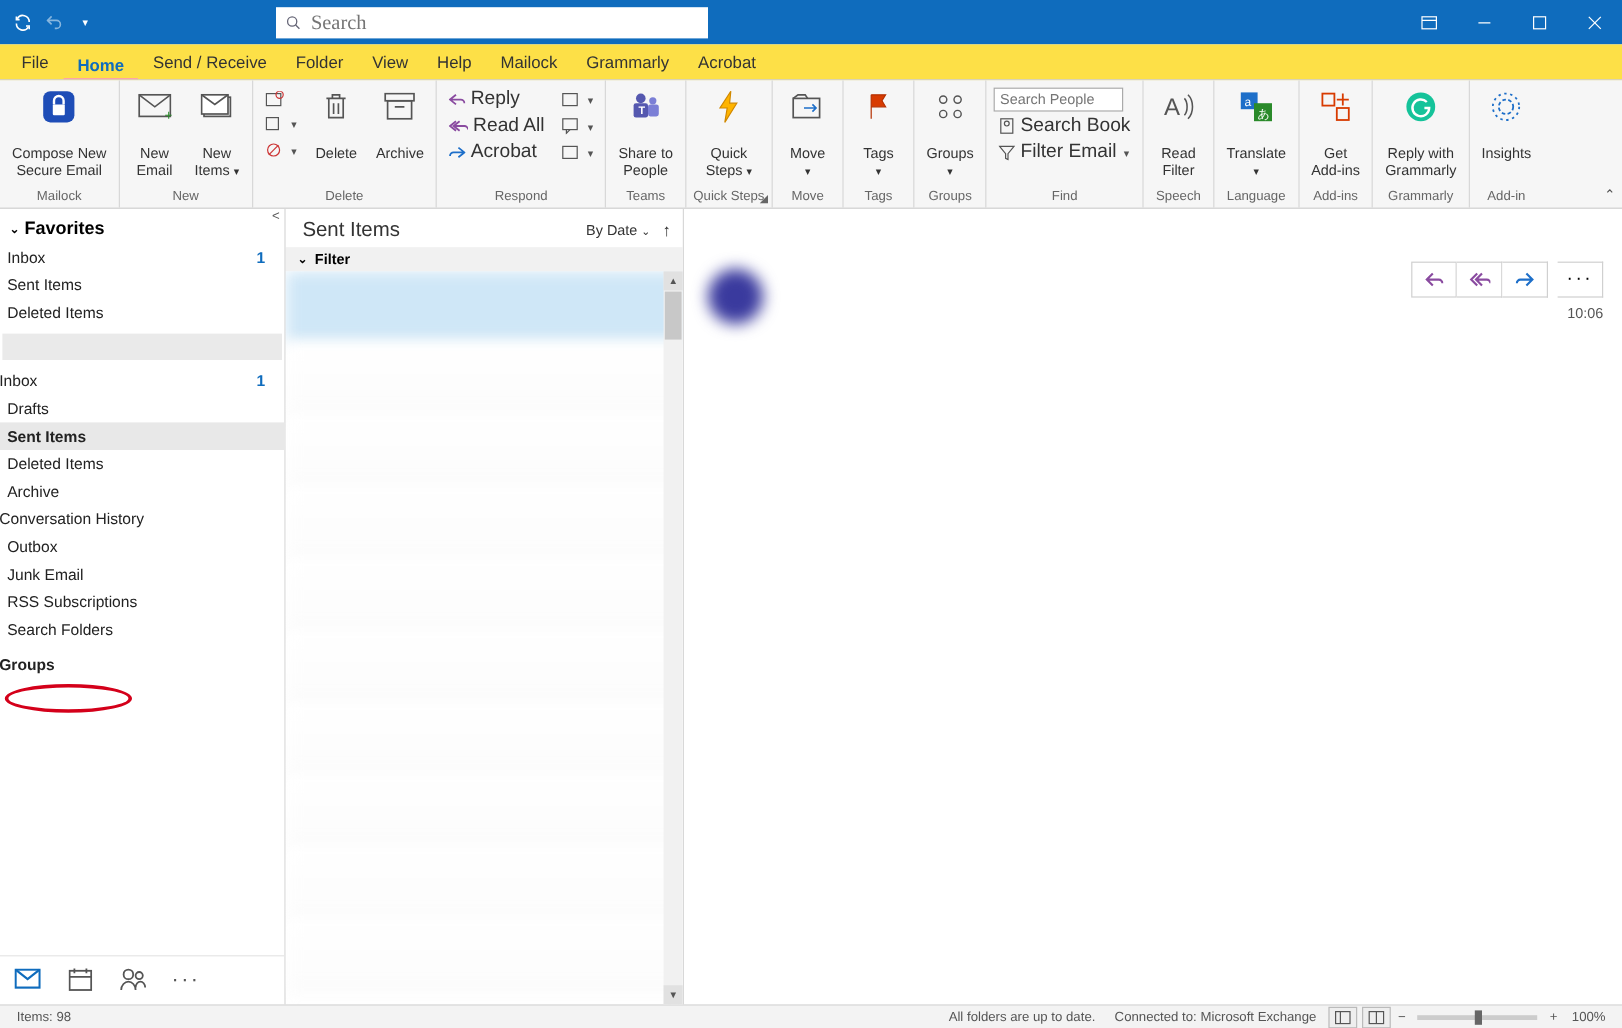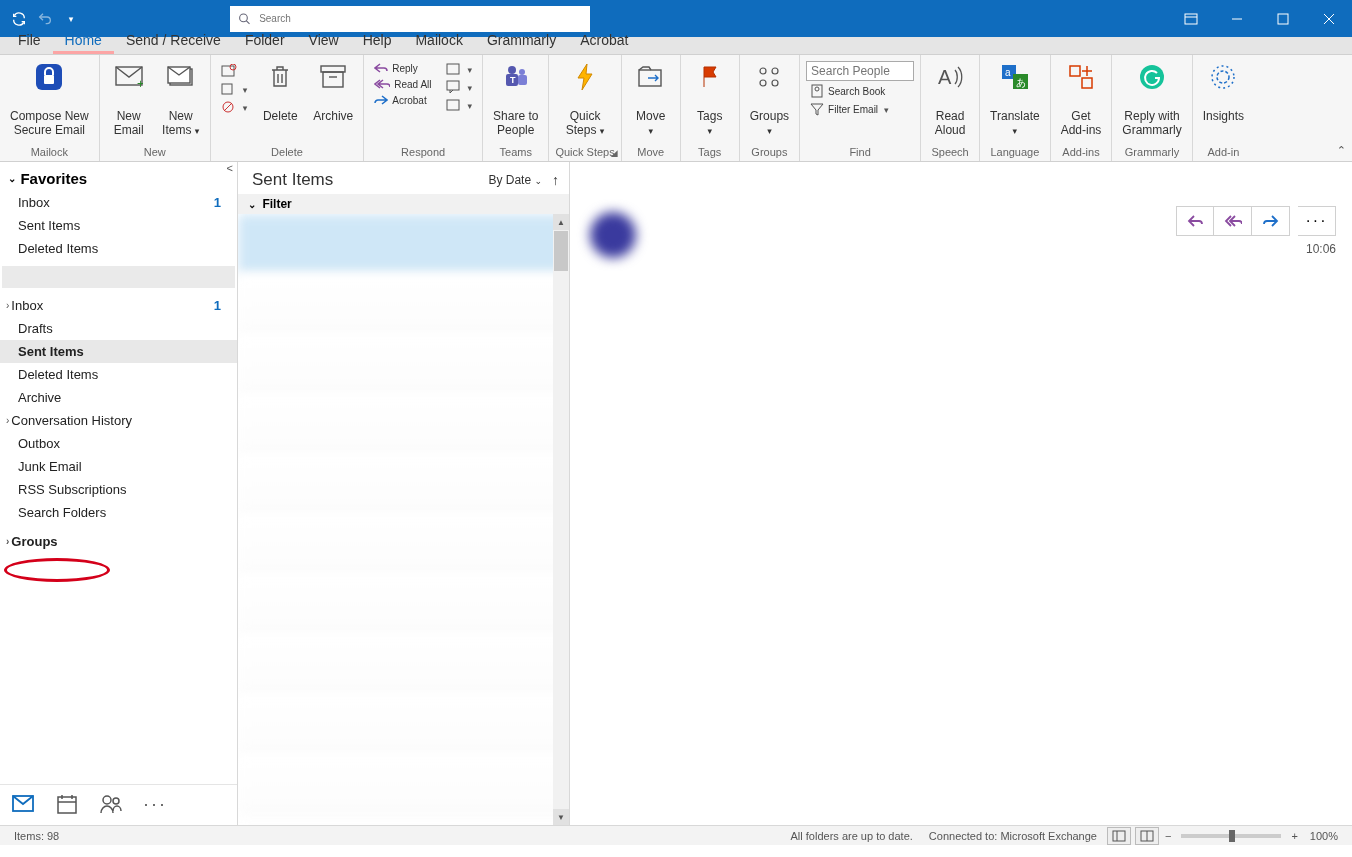--- a/index.html
+++ b/index.html
@@ -1,43 +1,43 @@
 <!DOCTYPE html>
 <html><head>
 <meta charset="utf-8">
 <style>
 * { box-sizing: border-box; margin: 0; padding: 0; font-family: "Segoe UI", Arial, sans-serif; }
 html, body { width: 1352px; height: 857px; overflow: hidden; background: #fff; }
 .titlebar { height: 37px; background: #0F6CBD; display: flex; align-items: center; color: #fff; }
 .tb-left { display: flex; align-items: center; gap: 8px; padding-left: 10px; }
 .tb-icon { width: 18px; height: 18px; display:flex; align-items:center; justify-content:center; cursor:pointer; }
 .searchbox { margin-left: 150px; width: 360px; height: 26px; background: #fff; display:flex; align-items:center; padding: 0 8px; }
-.searchbox input { border: none; outline: none; width: 100%; font-size: 10px; color:#555; }
+.searchbox input { border: none; outline: none; width: 100%; font-size: 17px; color:#555;font-family:Liberation Serif, serif; }
 .tb-right { margin-left: auto; display:flex; }
 .win-btn { width: 46px; height: 37px; display:flex; align-items:center; justify-content:center; cursor:pointer; }
-.tabs { height: 18px; display:flex; align-items:flex-end; padding: 0 6px; border-bottom: 1px solid #d0d0d0; background:#e5e5e5; }
+.tabs { height: 30px; display:flex; align-items:flex-end; padding: 0 6px; border-bottom: 1px solid #d0d0d0; background:#fde047; }
 .tab { padding: 5px 12px 6px 12px; font-size: 14px; color:#333; cursor:pointer; }
-.tab.active { color:#0F6CBD; border-bottom: 3px solid #fca5a5; padding-bottom: 3px; font-weight:400; }
+.tab.active { color:#0F6CBD; border-bottom: 1px solid #fca5a5; padding-bottom: 3px; font-weight:700; }
 .ribbon { height: 107px; background: #f6f6f6; display:flex; border-bottom:1px solid #d0d0d0; position:relative; }
 .rgroup { display:flex; flex-direction:column; align-items:center; border-right:1px solid #d8d8d8; padding: 4px 6px 0 6px; }
 .rgroup-body { display:flex; align-items:flex-start; gap:6px; flex:1; }
 .rgroup-label { font-size: 11px; color:#666; padding: 2px 0 3px 0; }
 .big-btn { display:flex; flex-direction:column; align-items:center; justify-content:flex-start; width: auto; min-width:46px; padding: 2px 4px; cursor:pointer; }
 .big-btn .ic { width:32px; height:32px; display:flex; align-items:center; justify-content:center; }
 .big-btn .lbl { font-size:12px; color:#333; text-align:center; line-height:1.2; margin-top:16px; }
 .sm-stack { display:flex; flex-direction:column; gap:2px; padding-top:2px; }
-.sm-btn { display:flex; align-items:center; gap:4px; font-size:10px; color:#333; padding: 1px 4px; cursor:pointer; white-space:nowrap; }
+.sm-btn { display:flex; align-items:center; gap:4px; font-size:16px; color:#333; padding: 1px 4px; cursor:pointer; white-space:nowrap; }
 .sm-btn .caret::after { content:"▾"; font-size:9px; color:#555; margin-left:2px; }
 .dialog-launcher { position:absolute; right:3px; bottom:3px; font-size:9px; color:#666; cursor:pointer;}
 .find-input { width:108px; height:20px; border:1px solid #aaa; font-size:12px; padding:1px 4px; }
 .main { display:flex; height: calc(857px - 37px - 30px - 107px - 20px); }
 .navpane { width: 238px; border-right: 1px solid #d8d8d8; position:relative; display:flex; flex-direction:column; overflow:hidden; }
 .nav-collapse { position:absolute; right:4px; top:0; font-size:11px; color:#555; cursor:pointer; }
 .fav-header { font-size:15px; font-weight:600; padding: 8px 8px 4px 8px; display:flex; align-items:center; gap:4px; cursor:pointer;}
-.nav-item { font-size:13px; color:#222; padding: 4px 8px 4px 18px; cursor:pointer; display:flex; align-items:center; }
+.nav-item { font-size:13px; color:#222; padding: 4px 8px 4px 6px; cursor:pointer; display:flex; align-items:center; }
 .nav-item .cnt { margin-left:auto; color:#0F6CBD; font-weight:600; padding-right:8px;}
 .nav-item.sel { background:#e8e8e8; font-weight:600; position:relative; }
 .nav-item .chev { margin-left:-12px; margin-right:2px; font-size:10px; color:#555; }
 .nav-sep { height:22px; background:#eaeaea; margin: 6px 2px; }
 .nav-bottom { margin-top:auto; display:flex; gap:22px; padding: 8px 10px 10px 12px; border-top:1px solid #e5e5e5;}
 .nav-bottom .nic { width:22px; height:22px; display:flex; align-items:center; justify-content:center; cursor:pointer; color:#555;}
 .nav-bottom .nic.mail { color:#0F6CBD; }
 .listpane { width: 332px; border-right:1px solid #d8d8d8; display:flex; flex-direction:column; }
 .list-head { padding: 8px 10px 4px 14px; display:flex; align-items:center; }
 .list-head .title { font-size:17px; color:#333; }
@@ -379,21 +379,21 @@
   <div class="rgroup">
     <div class="rgroup-body">
       <div class="big-btn">
         <div class="ic">
             <svg width="26" height="26" stroke="#555" fill="none" stroke-width="1.3">
               <text x="1" y="20" font-size="20" fill="#555" stroke="none">A</text>
               <path d="M18 6c3 3 3 11 0 14M21 3c5 5 5 15 0 20"></path>
             </svg>
           </div>
         <div class="lbl" style="white-space:pre-line">Read
-Aloud</div>
+Filter</div>
       </div>
     </div>
     <div class="rgroup-label">Speech</div>
   </div>
 
   <div class="rgroup">
     <div class="rgroup-body">
       <div class="big-btn">
         <div class="ic">
             <svg width="28" height="26" viewBox="0 0 28 26">

